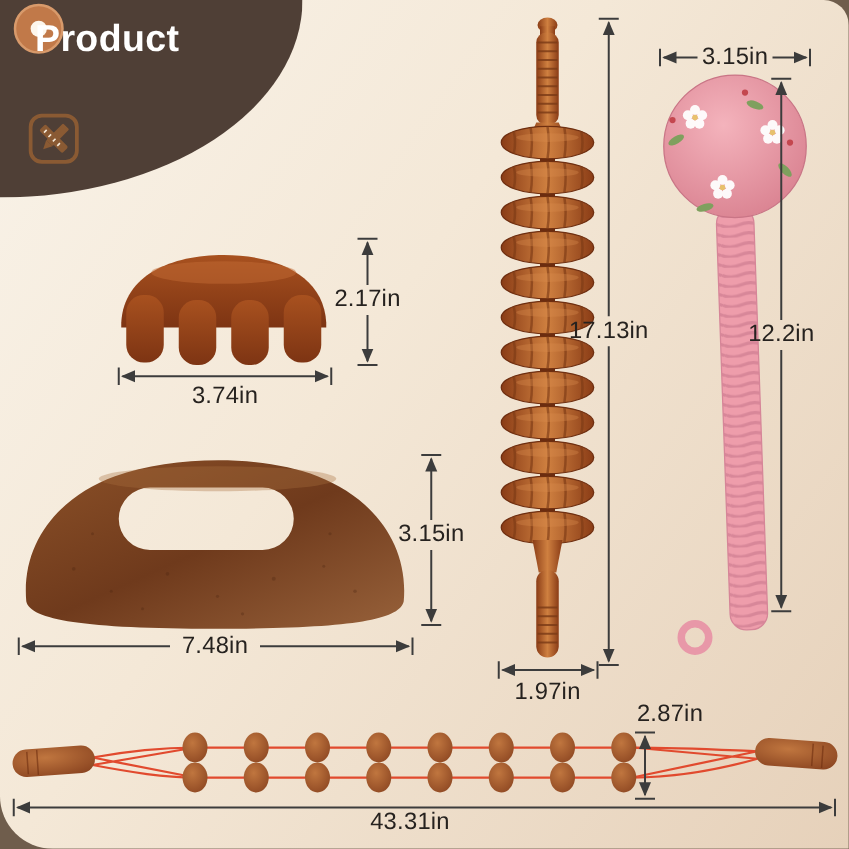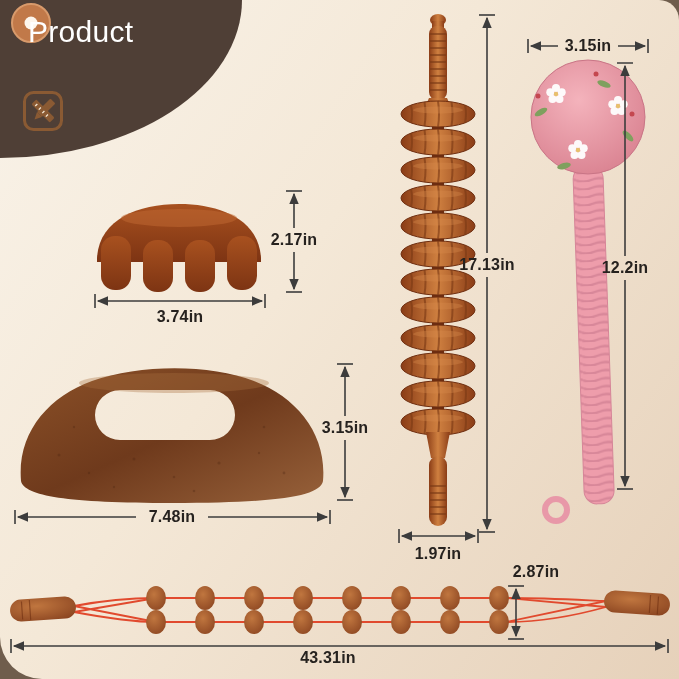--- a/index.html
+++ b/index.html
@@ -4,30 +4,30 @@
 <style>
   html,body{margin:0;padding:0;background:#6f5d4c;font-family:"Liberation Sans",sans-serif;}
   #canvas{
     position:relative;width:679px;height:679px;overflow:hidden;
     border-radius:0 20px 0 42px;
     background:linear-gradient(125deg,#f9f3e9 0%,#f4e8d7 42%,#e6d1ba 100%);
   }
   .abs{position:absolute;}
   
   .header-shape{left:0;top:0;width:242px;height:158px;}
-  .title{left:28px;top:14px;color:#ffffff;font-weight:normal;font-size:30px;line-height:1.18;letter-spacing:.3px;}
+  .title{left:28px;top:14px;color:#ffffff;font-weight:bold;font-size:30px;line-height:1.18;letter-spacing:.3px;}
   .corner-dot{left:11px;top:3px;width:40px;height:40px;border-radius:50%;
     background:#c17949;border:2px solid #d89a6b;box-sizing:border-box;}
   .corner-dot .inner{position:absolute;left:50%;top:50%;width:13px;height:13px;border-radius:50%;
     background:#fdf6ec;transform:translate(-50%,-50%);}
   .badge{left:22px;top:90px;width:42px;height:42px;}
   
   .dim-label{
     position:absolute;transform:translate(-50%,-50%);
-    font-size:16px;font-weight:bold;color:#26221f;white-space:nowrap;letter-spacing:.2px;
+    font-size:19px;font-weight:normal;color:#26221f;white-space:nowrap;letter-spacing:.2px;
   }
   svg{display:block;}
 </style>
 </head>
 <body>
 
 <div id="canvas">
 
   <svg class="abs header-shape" viewBox="0 0 242 158">
     <path d="M0,0 H242 A242,158 0 0 1 0,158 Z" fill="#4f3f36"></path>

